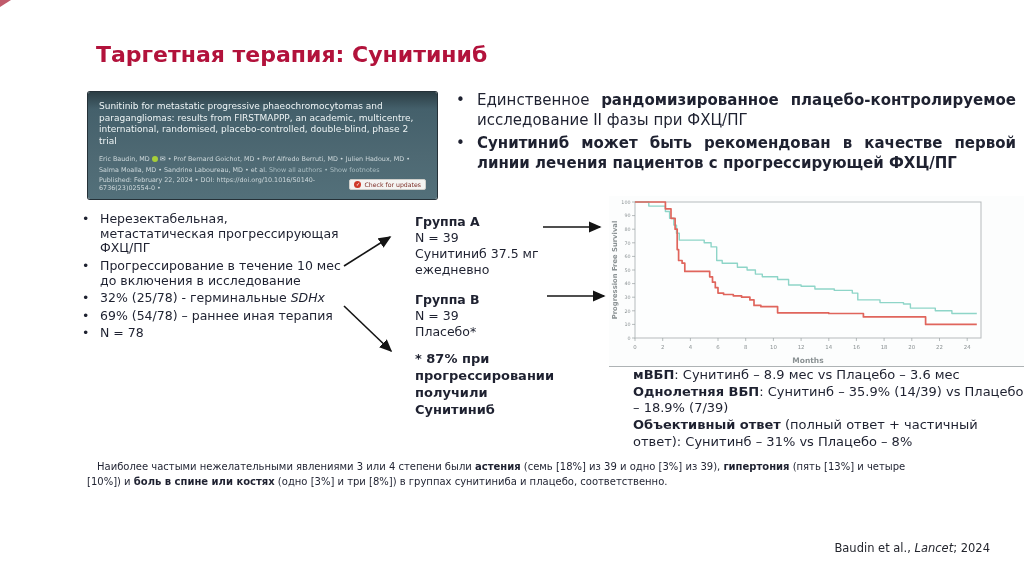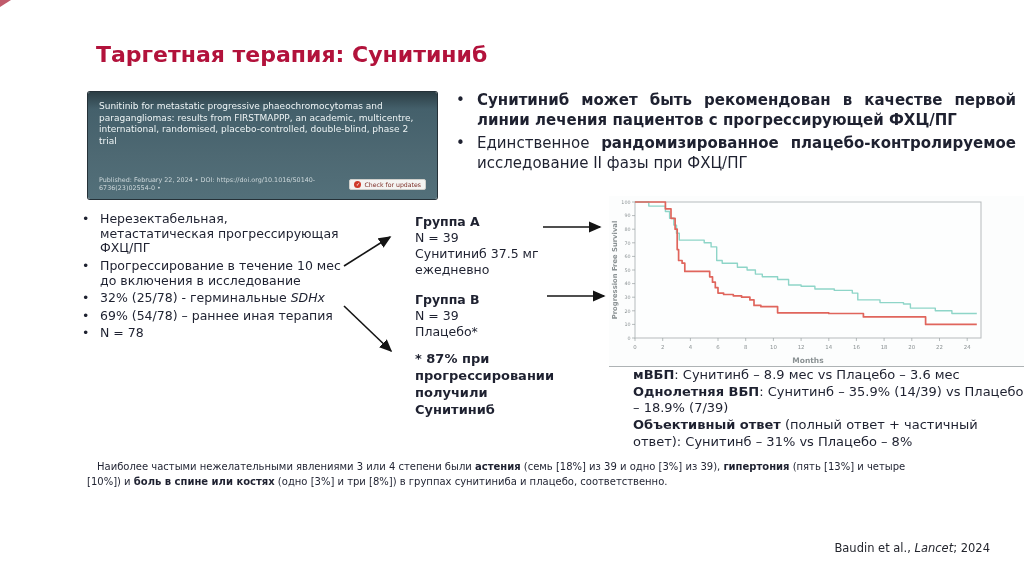--- a/index.html
+++ b/index.html
@@ -76,36 +76,43 @@
 </style>
 </head>
 <body>
 
 <div class="abs corner"></div>
 
 <div class="abs page-title">Таргетная терапия: Сунитиниб</div>
 
 <div class="abs paper-card">
   <div class="paper-title">Sunitinib for metastatic progressive phaeochromocytomas and paragangliomas: results from FIRSTMAPPP, an academic, multicentre, international, randomised, placebo-controlled, double-blind, phase 2 trial</div>
+  <div class="paper-authors">
+    <span>Eric Baudin, MD</span>
+    <span class="orcid"></span>
+    <span class="mail">✉</span>
+    <span> • Prof Bernard Goichot, MD • Prof Alfredo Berruti, MD • Julien Hadoux, MD • Salma Moalla, MD • Sandrine Laboureau, MD • et al. </span>
+    <span class="link">Show all authors • Show footnotes</span>
+  </div>
   <div class="paper-pub">
     <span>Published: February 22, 2024 • DOI: https://doi.org/10.1016/S0140-6736(23)02554-0 •</span>
     <span class="chip">
       <span class="dot">✓</span>
       <span>Check for updates</span>
     </span>
   </div>
 </div>
 
 <div class="abs key-points">
   <ul>
     <li>
-      <strong>Сунитиниб может быть рекомендован в качестве первой линии лечения пациентов с прогрессирующей ФХЦ/ПГ</strong>
+      <span>Единственное </span><strong>рандомизированное плацебо-контролируемое</strong><span> исследование II фазы при ФХЦ/ПГ</span>
     </li>
     <li>
-      <span>Единственное </span><strong>рандомизированное плацебо-контролируемое</strong><span> исследование II фазы при ФХЦ/ПГ</span>
+      <strong>Сунитиниб может быть рекомендован в качестве первой линии лечения пациентов с прогрессирующей ФХЦ/ПГ</strong>
     </li>
   </ul>
 </div>
 
 <div class="abs inclusion">
   <ul>
     <li>Нерезектабельная, метастатическая прогрессирующая ФХЦ/ПГ</li>
     <li>Прогрессирование в течение 10 мес до включения в исследование</li>
     <li><span>32% (25/78) - герминальные </span><em>SDHx</em></li>
     <li>69% (54/78) – раннее иная терапия</li>
@@ -115,21 +122,21 @@
 
 <div class="abs group group-a">
   <div class="g-title">Группа А</div>
   <div>N = 39</div>
   <div>Сунитиниб 37.5 мг ежедневно</div>
 </div>
 
 <div class="abs group group-b">
   <div class="g-title">Группа В</div>
   <div>N = 39</div>
-  <div>Плацебо*</div>
+  <div>Пласебо*</div>
 </div>
 
 <div class="abs group-footnote">* 87% при прогрессировании получили Сунитиниб</div>
 
 <svg class="abs arrows" viewBox="0 0 290 150" width="290" height="150">
   <defs>
     <marker id="ah" markerWidth="9" markerHeight="8" refX="7" refY="3.5" orient="auto">
       <path d="M0,0 L8,3.5 L0,7 Z" fill="#141414"></path>
     </marker>
   </defs>

